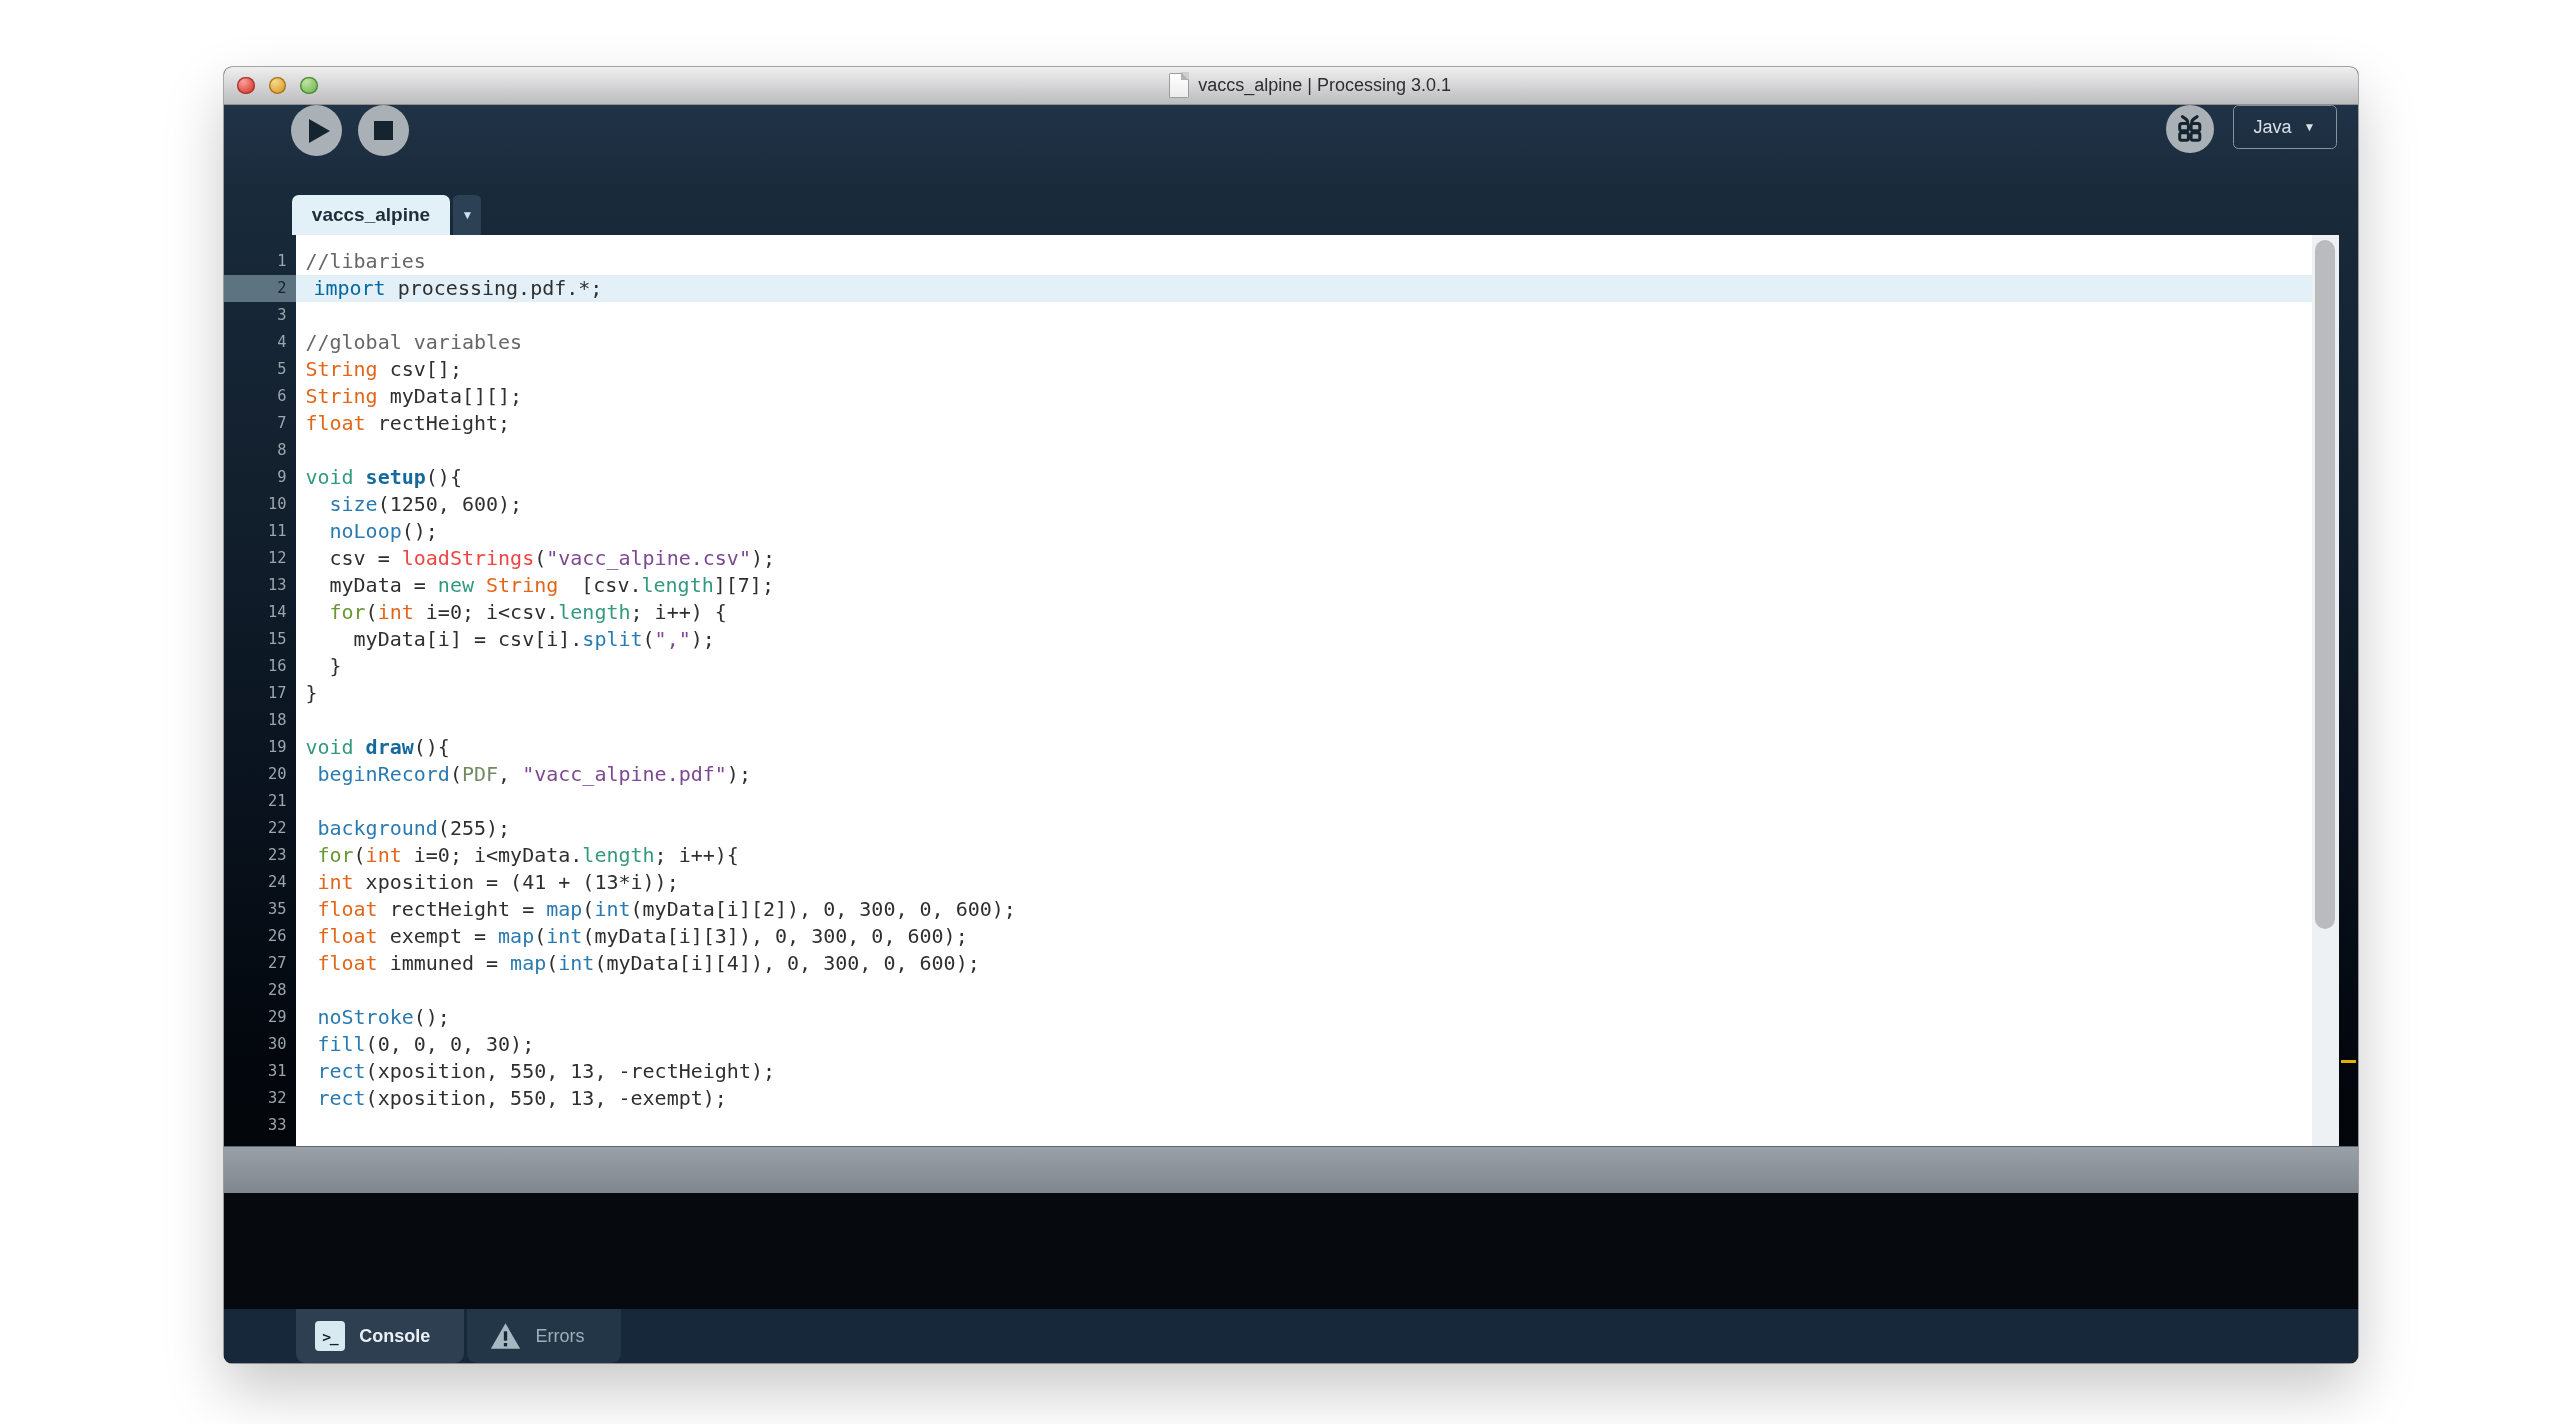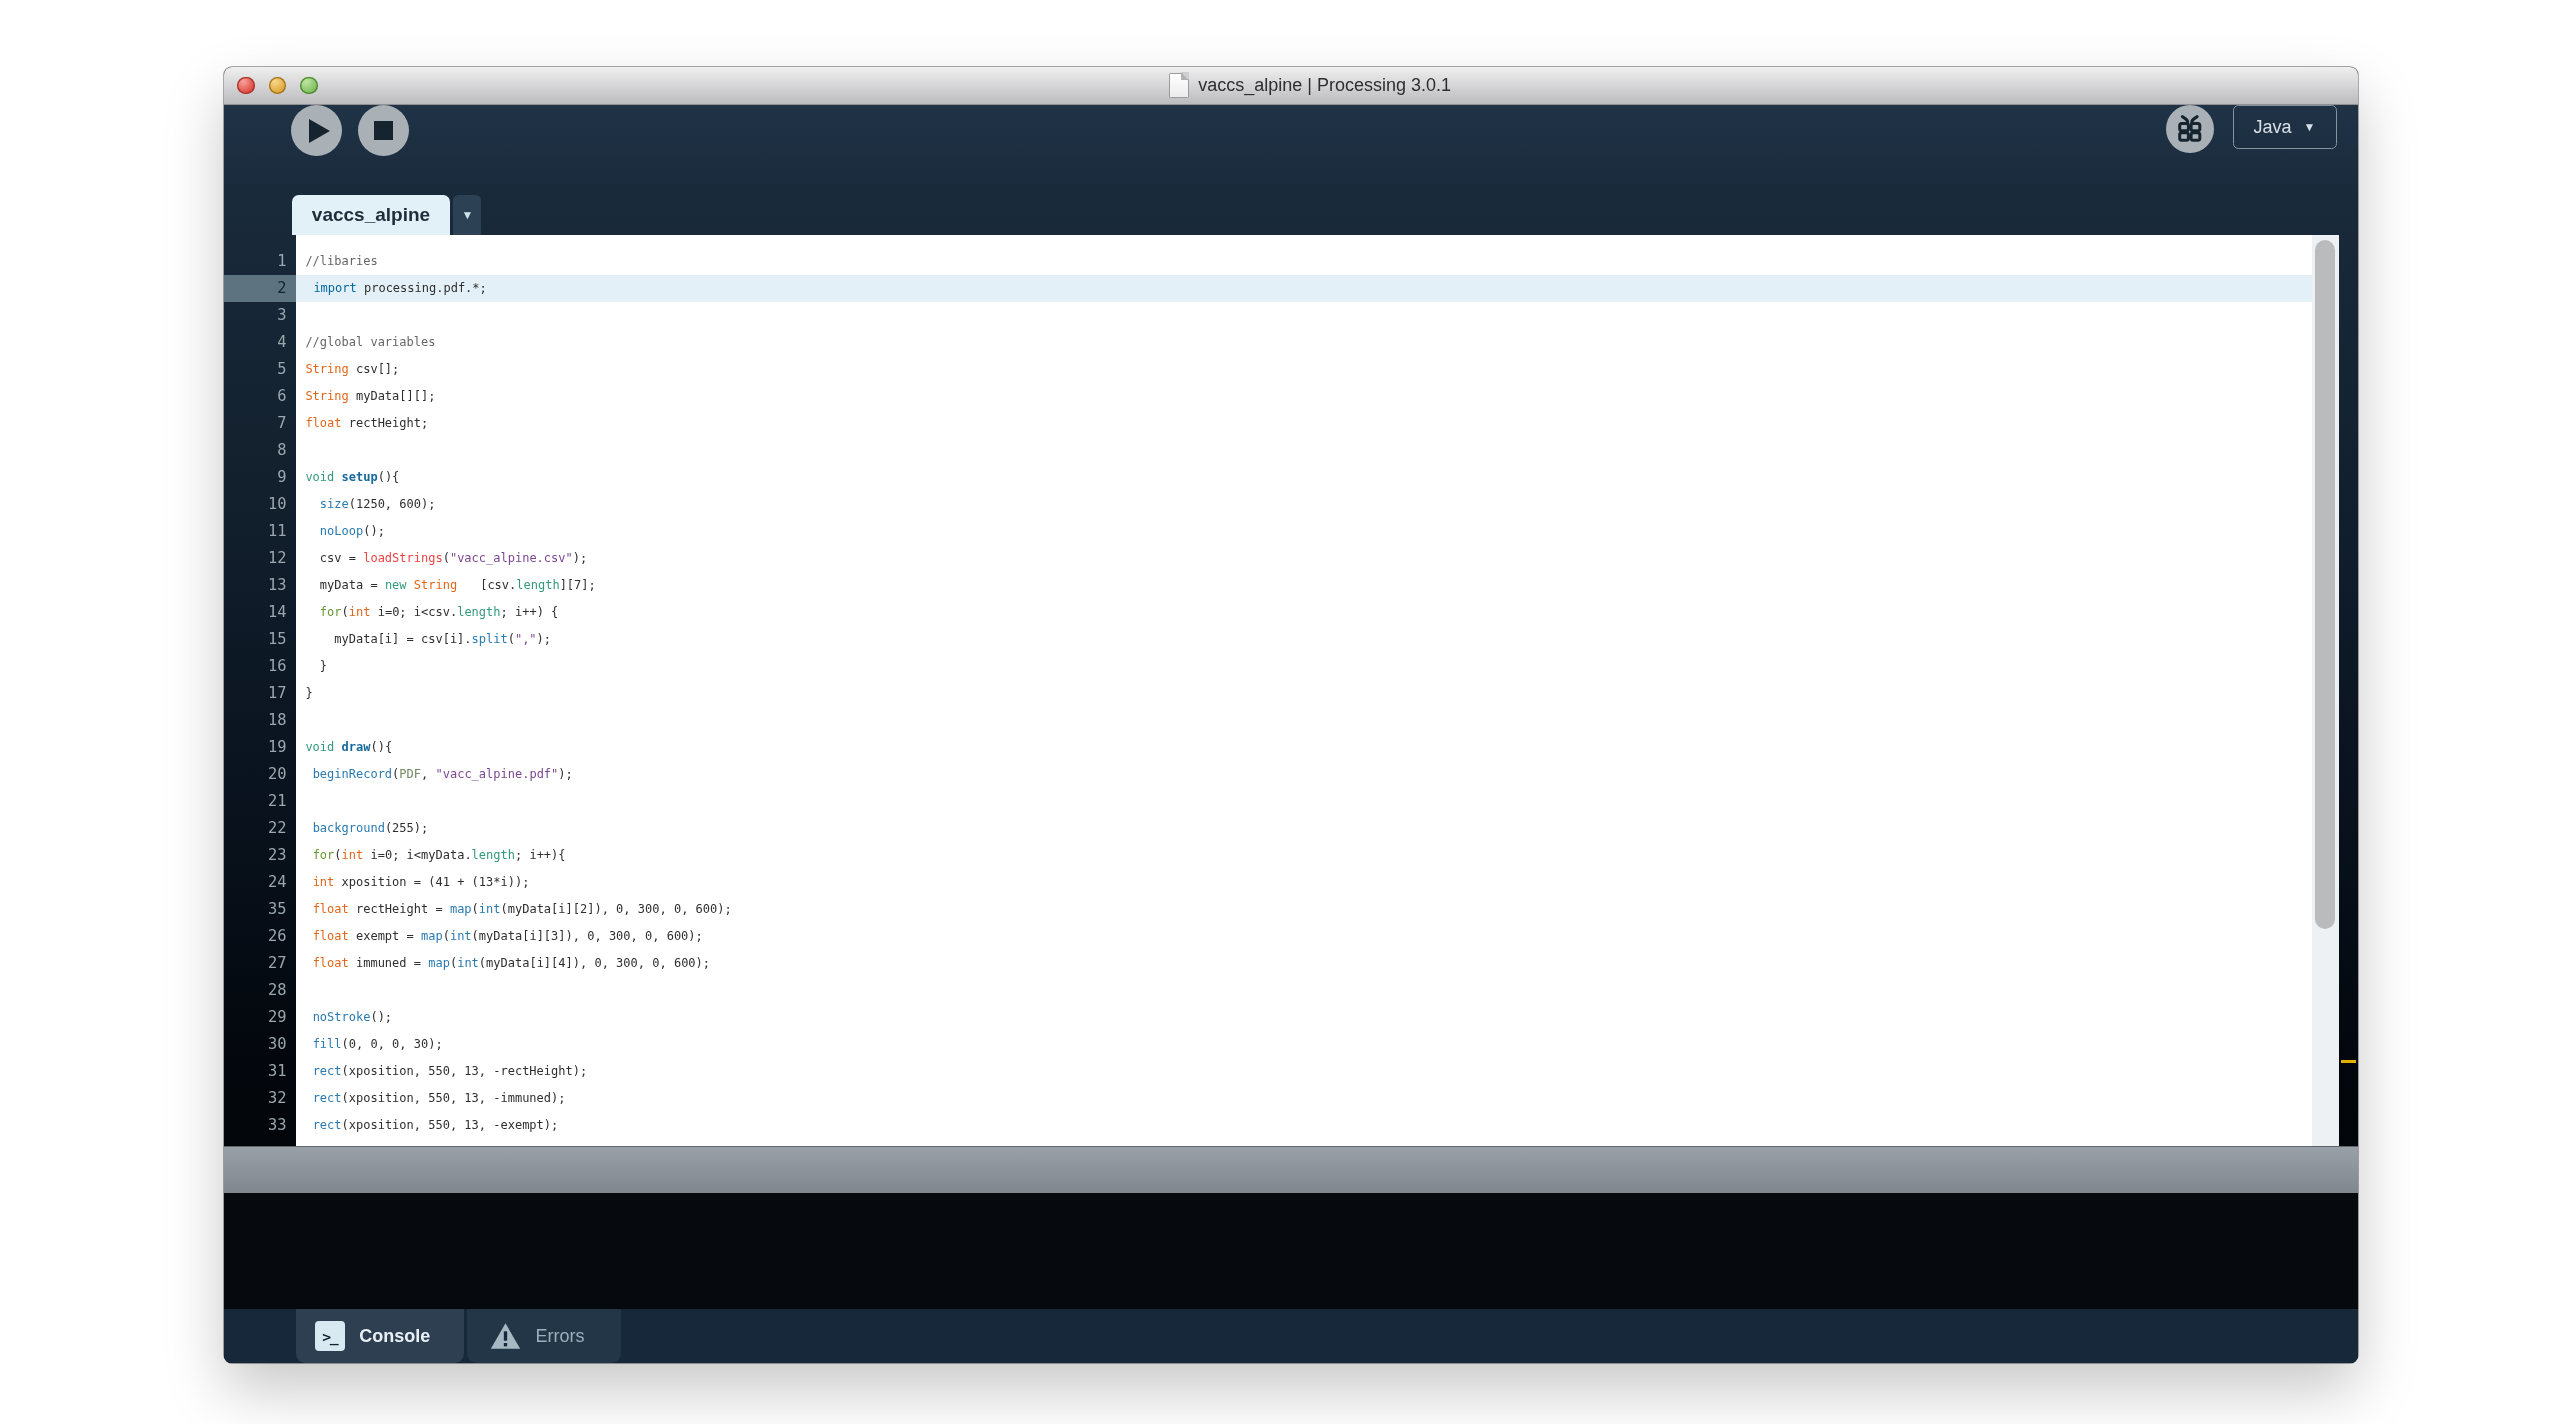--- a/index.html
+++ b/index.html
@@ -70,21 +70,21 @@
   .editor { flex:0 0 911px; display:flex; }
   .gutter { width:72px; padding-top:13.4px; }
   .gnum {
     height:27px; line-height:27px; text-align:right; padding-right:9.4px;
     font-family:"DejaVu Sans Mono", monospace; font-size:15.4px; color:#9aa7ae;
   }
   .gnum.hl { background:#5e7380; color:#15232e; }
   .code-area { flex:1; background:#ffffff; padding-top:13.4px; overflow:hidden; }
   .crow {
     height:27px; line-height:27px; white-space:pre; padding-left:9.4px;
-    font-family:"DejaVu Sans Mono", monospace; font-size:12px; color:#2f2f2f;
+    font-family:"DejaVu Sans Mono", monospace; font-size:20px; color:#2f2f2f;
   }
   .crow.hl { background:#e3f0f8; }
   .scrollbar { width:27px; background:#eef1f4; position:relative; }
   .thumb { position:absolute; left:3.4px; top:5.4px; width:20px; height:689px; border-radius:10px; background:#b9bbbd; cursor:pointer; }
   .margin-col { width:19.5px; position:relative; }
   .warn-marker { position:absolute; left:2px; top:825px; width:15.4px; height:3.4px; }
   
   .message-band { flex:0 0 47px; background:linear-gradient(#99a0a8,#7f868e); border-top:0.7px solid #5f656d; }
   .console { flex:1 1 auto; background:#06090d; }
   .footer { flex:0 0 54px; background:#17283b; display:flex; padding-left:72px; }
@@ -214,21 +214,20 @@
           <div class="crow"><span style="color: rgb(47, 47, 47);"> </span><span style="color: rgb(42, 122, 178);">background</span><span style="color: rgb(47, 47, 47);">(255);</span></div>
           <div class="crow"><span style="color: rgb(47, 47, 47);"> </span><span style="color: rgb(102, 153, 51);">for</span><span style="color: rgb(47, 47, 47);">(</span><span style="color: rgb(226, 102, 26);">int</span><span style="color: rgb(47, 47, 47);"> i=0; i&lt;myData.</span><span style="color: rgb(51, 153, 126);">length</span><span style="color: rgb(47, 47, 47);">; i++){</span></div>
           <div class="crow"><span style="color: rgb(47, 47, 47);"> </span><span style="color: rgb(226, 102, 26);">int</span><span style="color: rgb(47, 47, 47);"> xposition = (41 + (13*i));</span></div>
           <div class="crow"><span style="color: rgb(47, 47, 47);"> </span><span style="color: rgb(226, 102, 26);">float</span><span style="color: rgb(47, 47, 47);"> rectHeight = </span><span style="color: rgb(42, 122, 178);">map</span><span style="color: rgb(47, 47, 47);">(</span><span style="color: rgb(42, 122, 178);">int</span><span style="color: rgb(47, 47, 47);">(myData[i][2]), 0, 300, 0, 600);</span></div>
           <div class="crow"><span style="color: rgb(47, 47, 47);"> </span><span style="color: rgb(226, 102, 26);">float</span><span style="color: rgb(47, 47, 47);"> exempt = </span><span style="color: rgb(42, 122, 178);">map</span><span style="color: rgb(47, 47, 47);">(</span><span style="color: rgb(42, 122, 178);">int</span><span style="color: rgb(47, 47, 47);">(myData[i][3]), 0, 300, 0, 600);</span></div>
           <div class="crow"><span style="color: rgb(47, 47, 47);"> </span><span style="color: rgb(226, 102, 26);">float</span><span style="color: rgb(47, 47, 47);"> immuned = </span><span style="color: rgb(42, 122, 178);">map</span><span style="color: rgb(47, 47, 47);">(</span><span style="color: rgb(42, 122, 178);">int</span><span style="color: rgb(47, 47, 47);">(myData[i][4]), 0, 300, 0, 600);</span></div>
           <div class="crow">&nbsp;</div>
           <div class="crow"><span style="color: rgb(47, 47, 47);"> </span><span style="color: rgb(42, 122, 178);">noStroke</span><span style="color: rgb(47, 47, 47);">();</span></div>
           <div class="crow"><span style="color: rgb(47, 47, 47);"> </span><span style="color: rgb(42, 122, 178);">fill</span><span style="color: rgb(47, 47, 47);">(0, 0, 0, 30);</span></div>
           <div class="crow"><span style="color: rgb(47, 47, 47);"> </span><span style="color: rgb(42, 122, 178);">rect</span><span style="color: rgb(47, 47, 47);">(xposition, 550, 13, -rectHeight);</span></div>
-          <div class="crow"><span style="color: rgb(47, 47, 47);"> </span><span style="color: rgb(42, 122, 178);">rect</span><span style="color: rgb(47, 47, 47);">(xposition, 550, 13, -immuned);</span></div>
           <div class="crow"><span style="color: rgb(47, 47, 47);"> </span><span style="color: rgb(42, 122, 178);">rect</span><span style="color: rgb(47, 47, 47);">(xposition, 550, 13, -exempt);</span></div>
         </div>
       <div class="scrollbar">
         <div class="thumb"></div>
       </div>
       <div class="margin-col">
         <div class="warn-marker" style="background: rgb(227, 176, 0);"></div>
       </div>
     </div>
 

